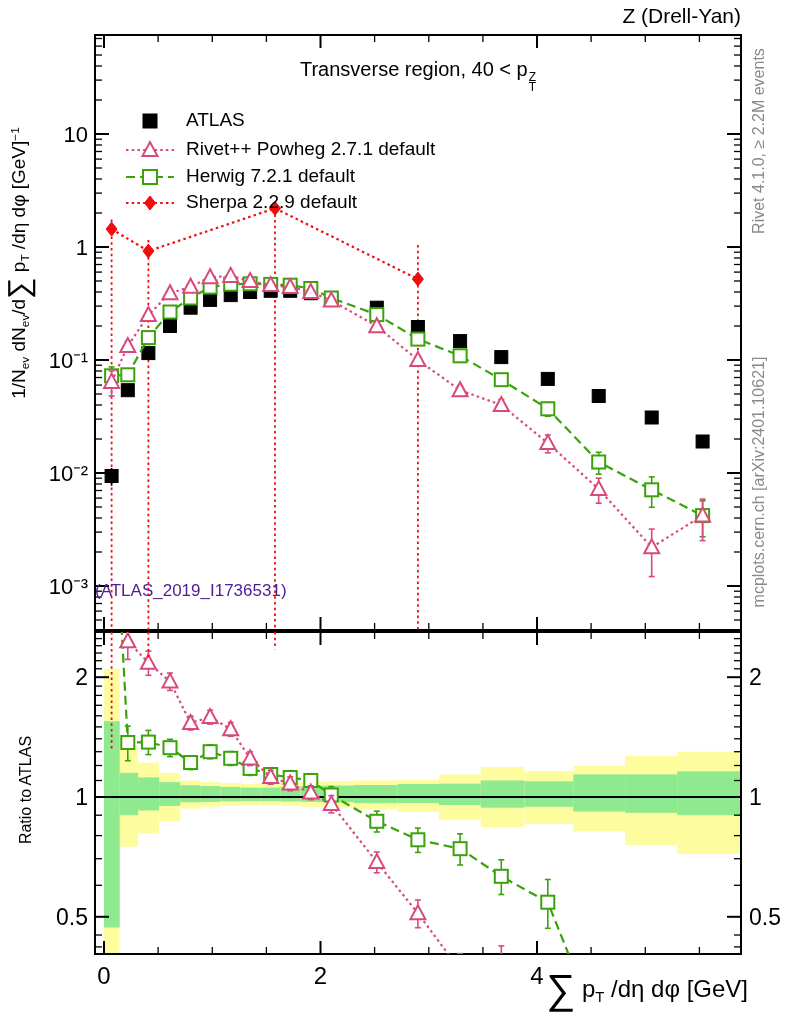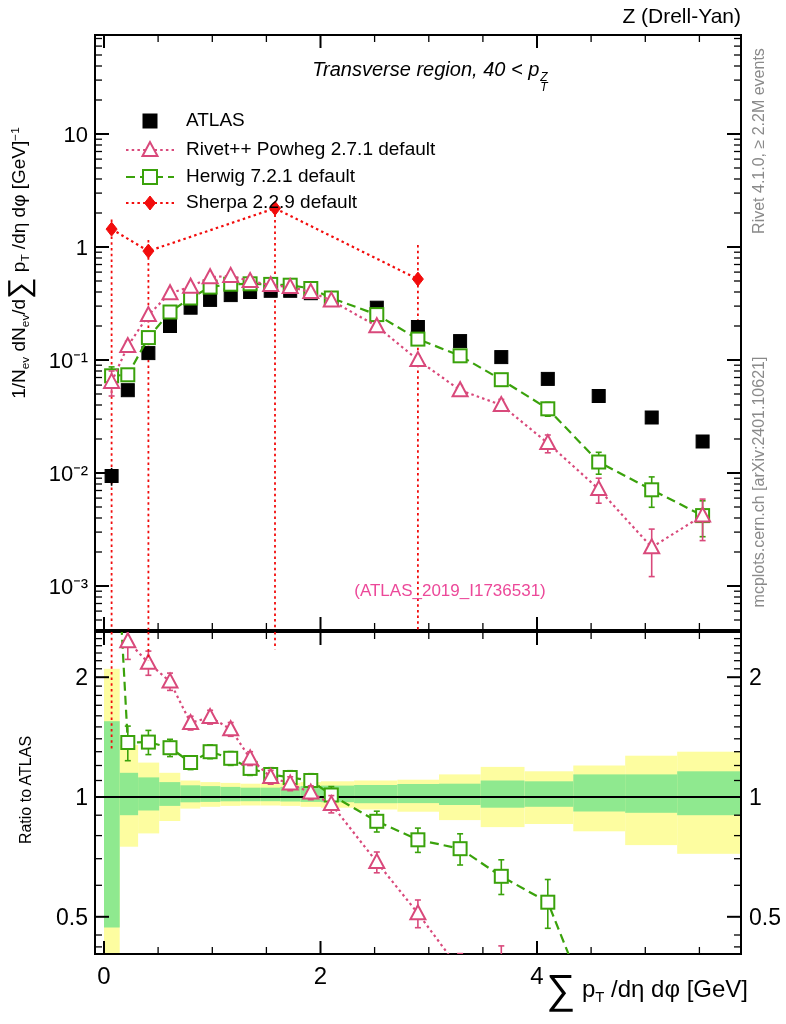--- a/index.html
+++ b/index.html
@@ -3,23 +3,23 @@
 <meta charset="utf-8">
 <style>
   html,body{margin:0;padding:0;background:#ffffff;}
   #fig{position:relative;width:786px;height:1024px;background:#fff;overflow:hidden;
        font-family:"Liberation Sans", sans-serif;color:#000;}
   #plot-svg{position:absolute;left:0;top:0;}
   .abs{position:absolute;white-space:nowrap;}
   .hdr{font-size:21px;top:4px;}
   .hdr-left{left:99px;}
   .hdr-right{right:45px;text-align:right;}
-  .panel-title{left:107px;width:646px;top:58px;text-align:center;font-size:20px;font-style:italic;}
+  .panel-title{left:95px;width:646px;top:58px;text-align:center;font-size:20px;}
   .legend-text{left:186px;font-size:19px;text-align:right;}
-  .watermark{left:95px;width:646px;top:581px;text-align:center;font-size:17px;color:#ec4899;padding-left:32px;}
+  .watermark{left:95px;width:646px;top:581px;text-align:left;font-size:17px;color:#4c1d95;}
   .rot{transform:rotate(-90deg);}
   .ylabel{width:500px;left:-231px;top:246px;text-align:center;font-size:19px;}
   .ratio-label{width:200px;left:-74px;top:781px;text-align:center;font-size:16px;}
   .side{font-size:16px;color:#8a8a8a;text-align:center;}
   .side-top{width:230px;left:644px;top:132px;}
   .side-bottom{width:330px;left:594px;top:473px;}
   .xlabel{width:420px;left:328px;top:966px;text-align:right;font-size:24px;}
   .seg-sub{font-size:62%;vertical-align:-28%;}
   .seg-sup{font-size:62%;vertical-align:45%;}
   .seg-big{font-size:158%;vertical-align:-12%;}

